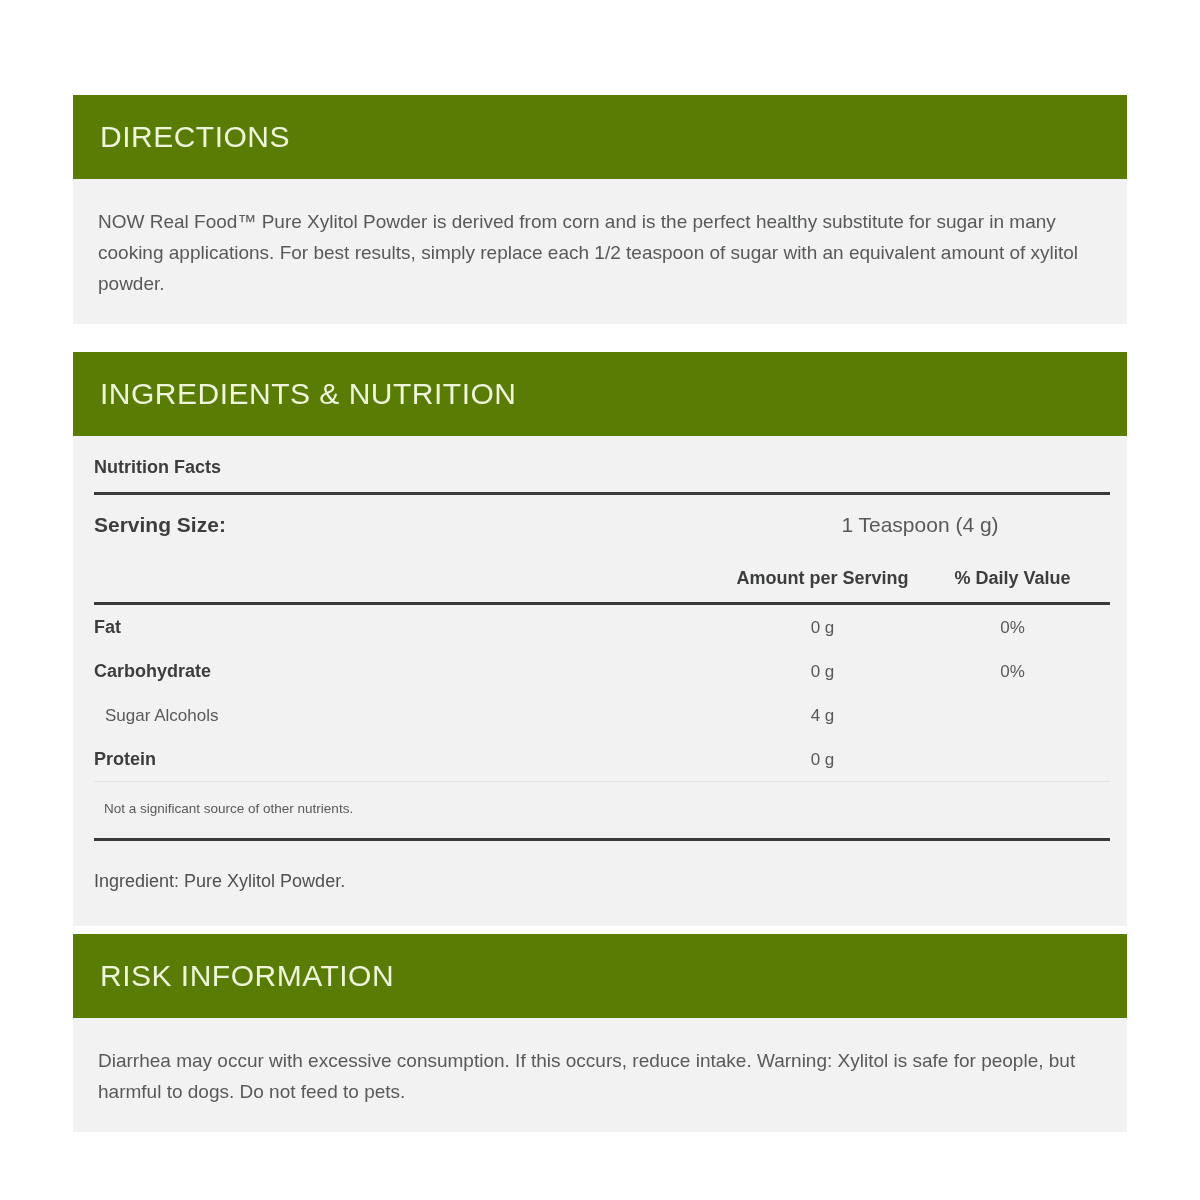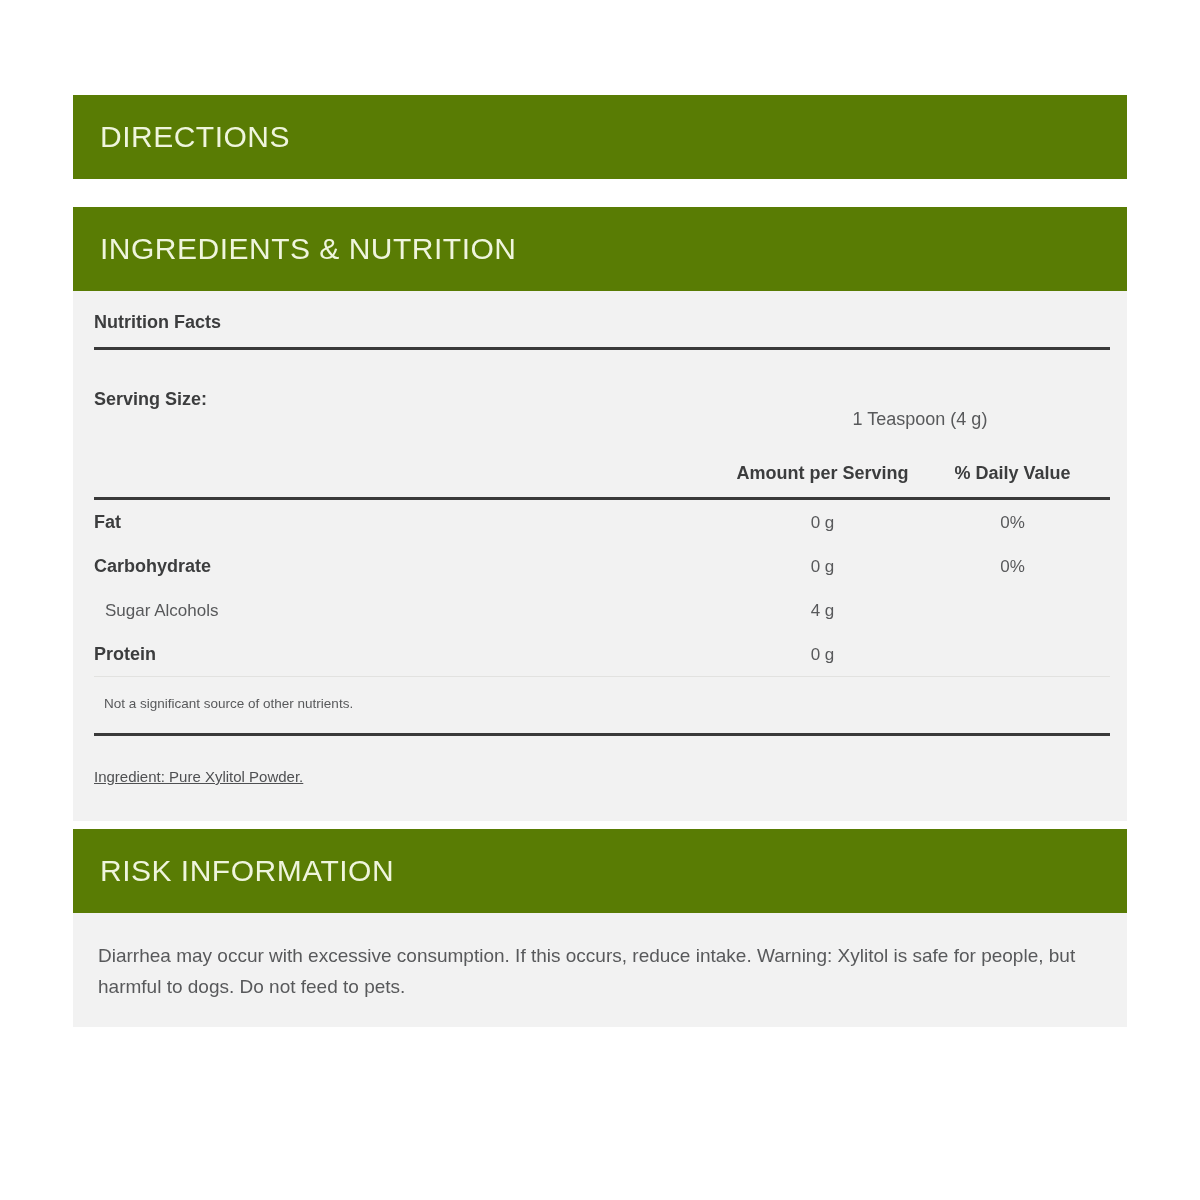--- a/index.html
+++ b/index.html
@@ -75,22 +75,22 @@
     border-top: 1px solid #e2e2e0;
     margin: 0;
   }
   .nf-row {
     display: flex;
     align-items: center;
   }
   .nf-col-name { flex: 1; }
   .nf-col-amount { width: 185px; text-align: center; margin-left: 8px; }
   .nf-col-dv { width: 195px; text-align: center; }
-  .nf-col-span { width: 380px; text-align: center; margin-top: 40px; }
-  .nf-serving { padding: 14px 0 0 0; font-size: 18px; }
+  .nf-col-span { width: 380px; text-align: center; }
+  .nf-serving { padding: 14px 0 0 0; font-size: 21px; }
   .nf-serving .nf-col-name { font-weight: bold; color: var(--dark_text); }
   .nf-serving .nf-col-span { color: var(--body_text); }
   .nf-colheads {
     padding: 23px 0 8px 0;
     font-size: 18px;
     font-weight: bold;
     color: var(--dark_text);
   }
   .nf-data-row {
     height: 44px;
@@ -111,33 +111,35 @@
   .nf-note {
     margin: 10px;
     padding: 7px 0 9px 0;
     font-size: 13.5px;
     line-height: 20px;
     color: var(--body_text);
   }
   .nf-ingredient {
     margin: 0;
     padding: 25px 0 29px 0;
-    font-size: 15px;
+    font-size: 18px;
     color: #4f5052;
-    text-decoration: underline;
   }
 </style>
 </head>
 <body>
 
 <div class="page">
 
   <div class="section">
     <div class="section-header">
       <h2 class="section-title">DIRECTIONS</h2>
+    </div>
+    <div class="section-body">
+      <p class="body-text">NOW Real Food™ Pure Xylitol Powder is derived from corn and is the perfect healthy substitute for sugar in many cooking applications. For best results, simply replace each 1/2 teaspoon of sugar with an equivalent amount of xylitol powder.</p>
     </div>
   </div>
 
   <div class="gap-28"></div>
 
   <div class="section">
     <div class="section-header">
       <h2 class="section-title">INGREDIENTS &amp; NUTRITION</h2>
     </div>
     <div class="section-body">

